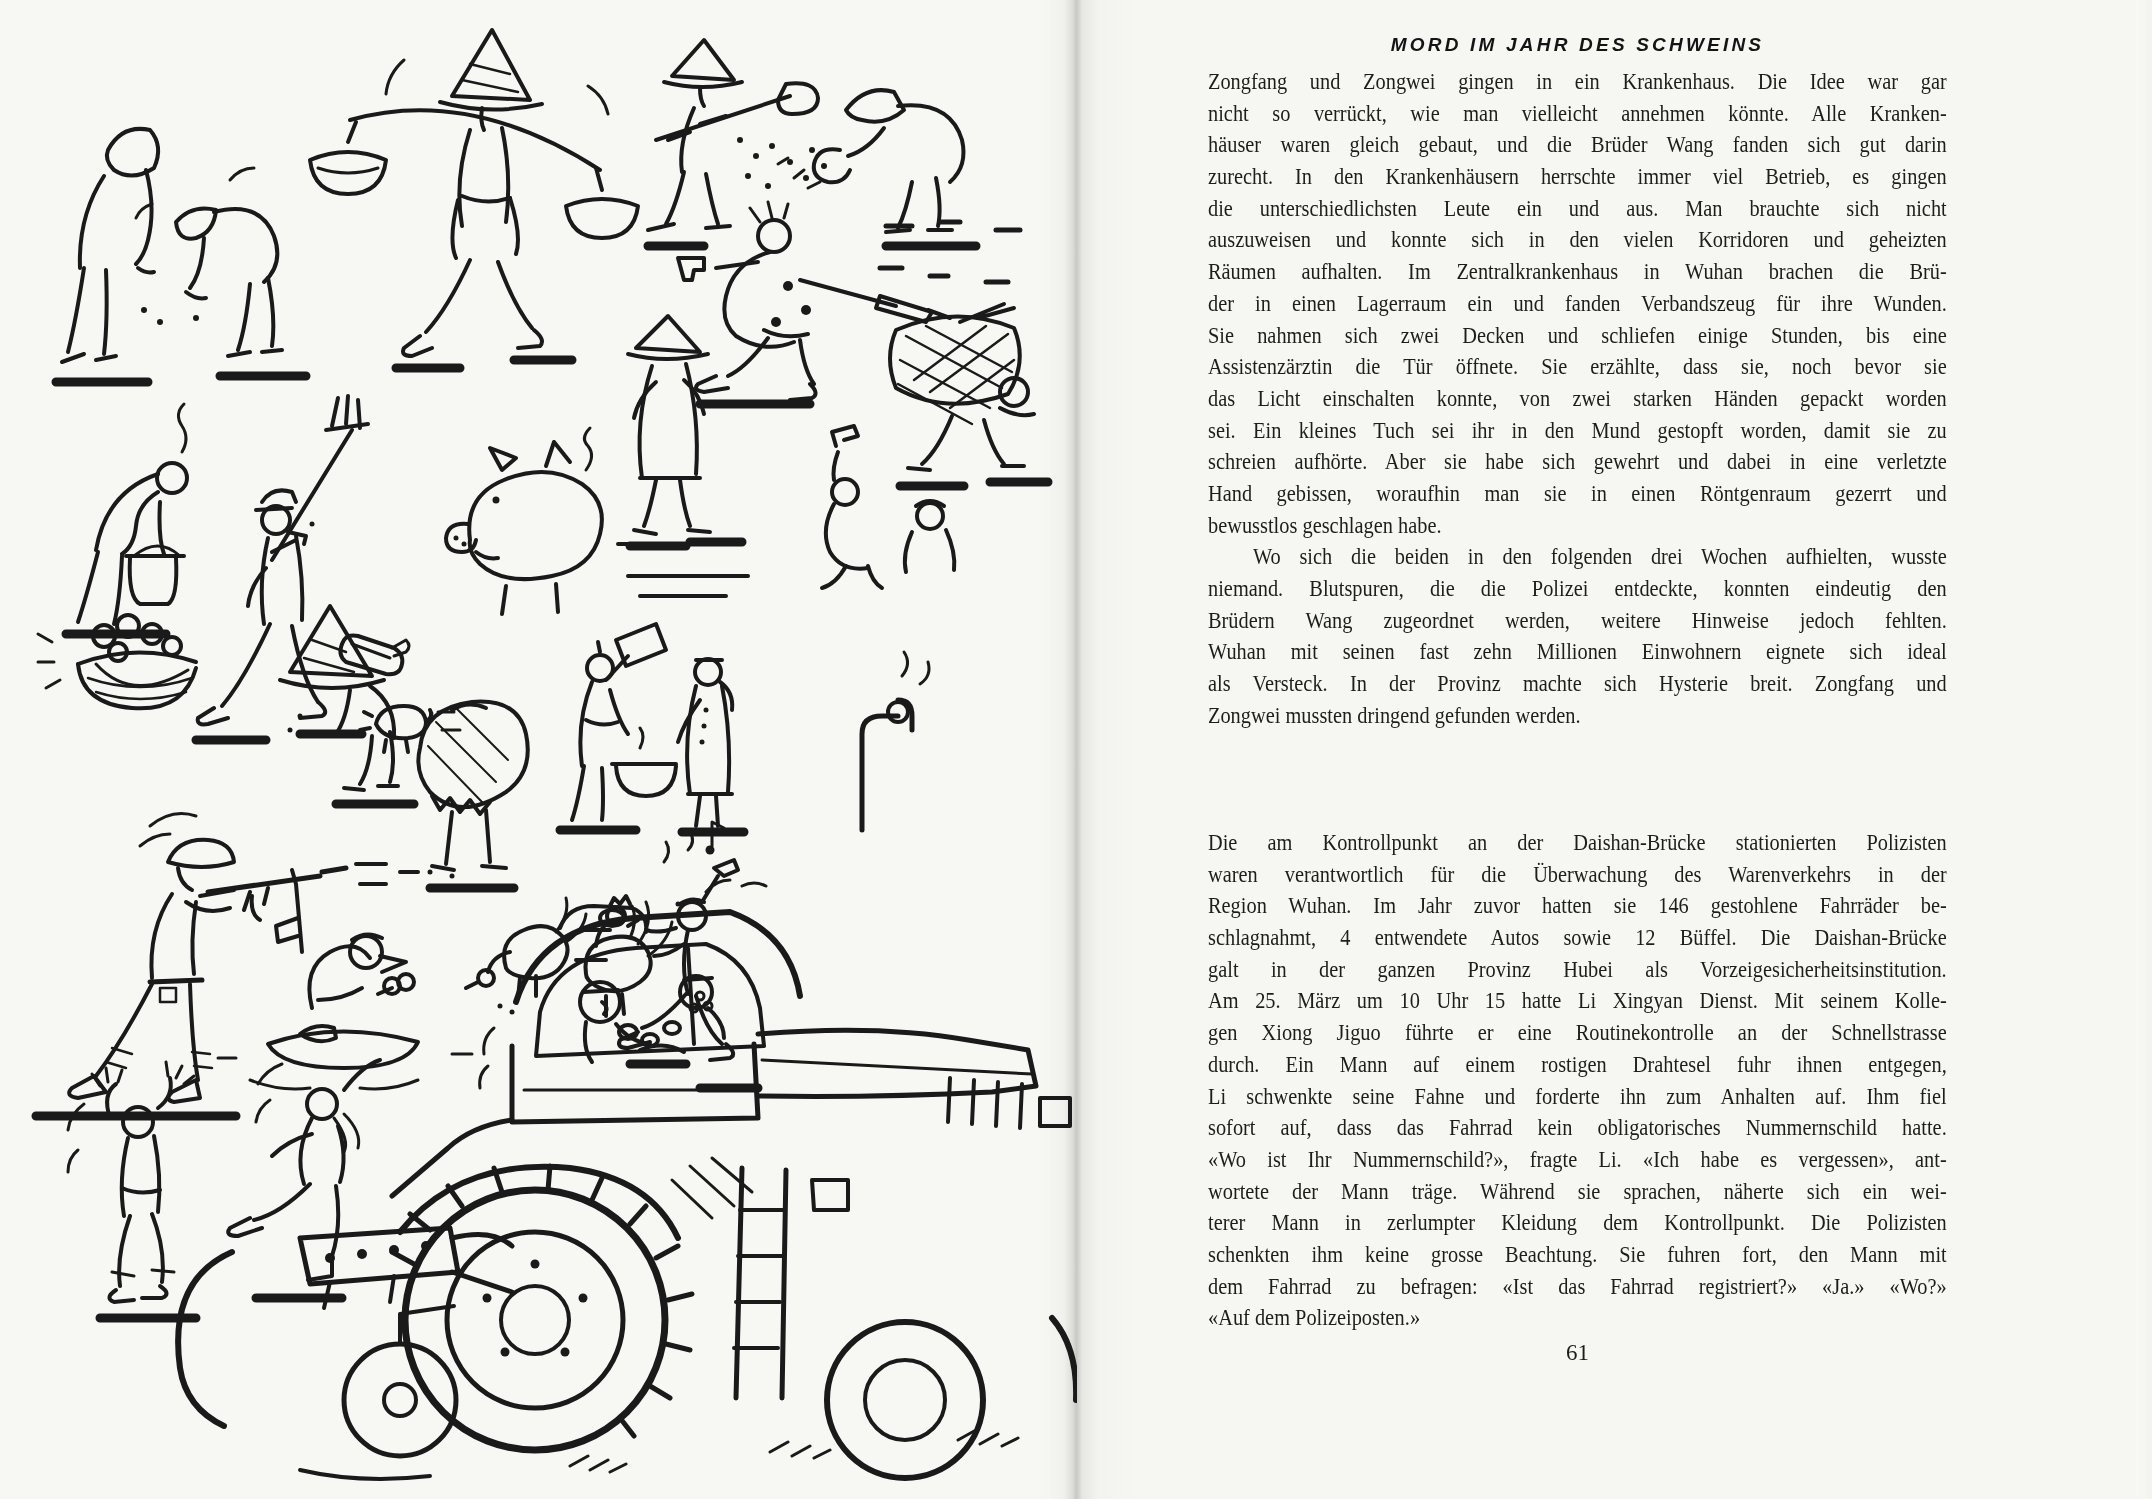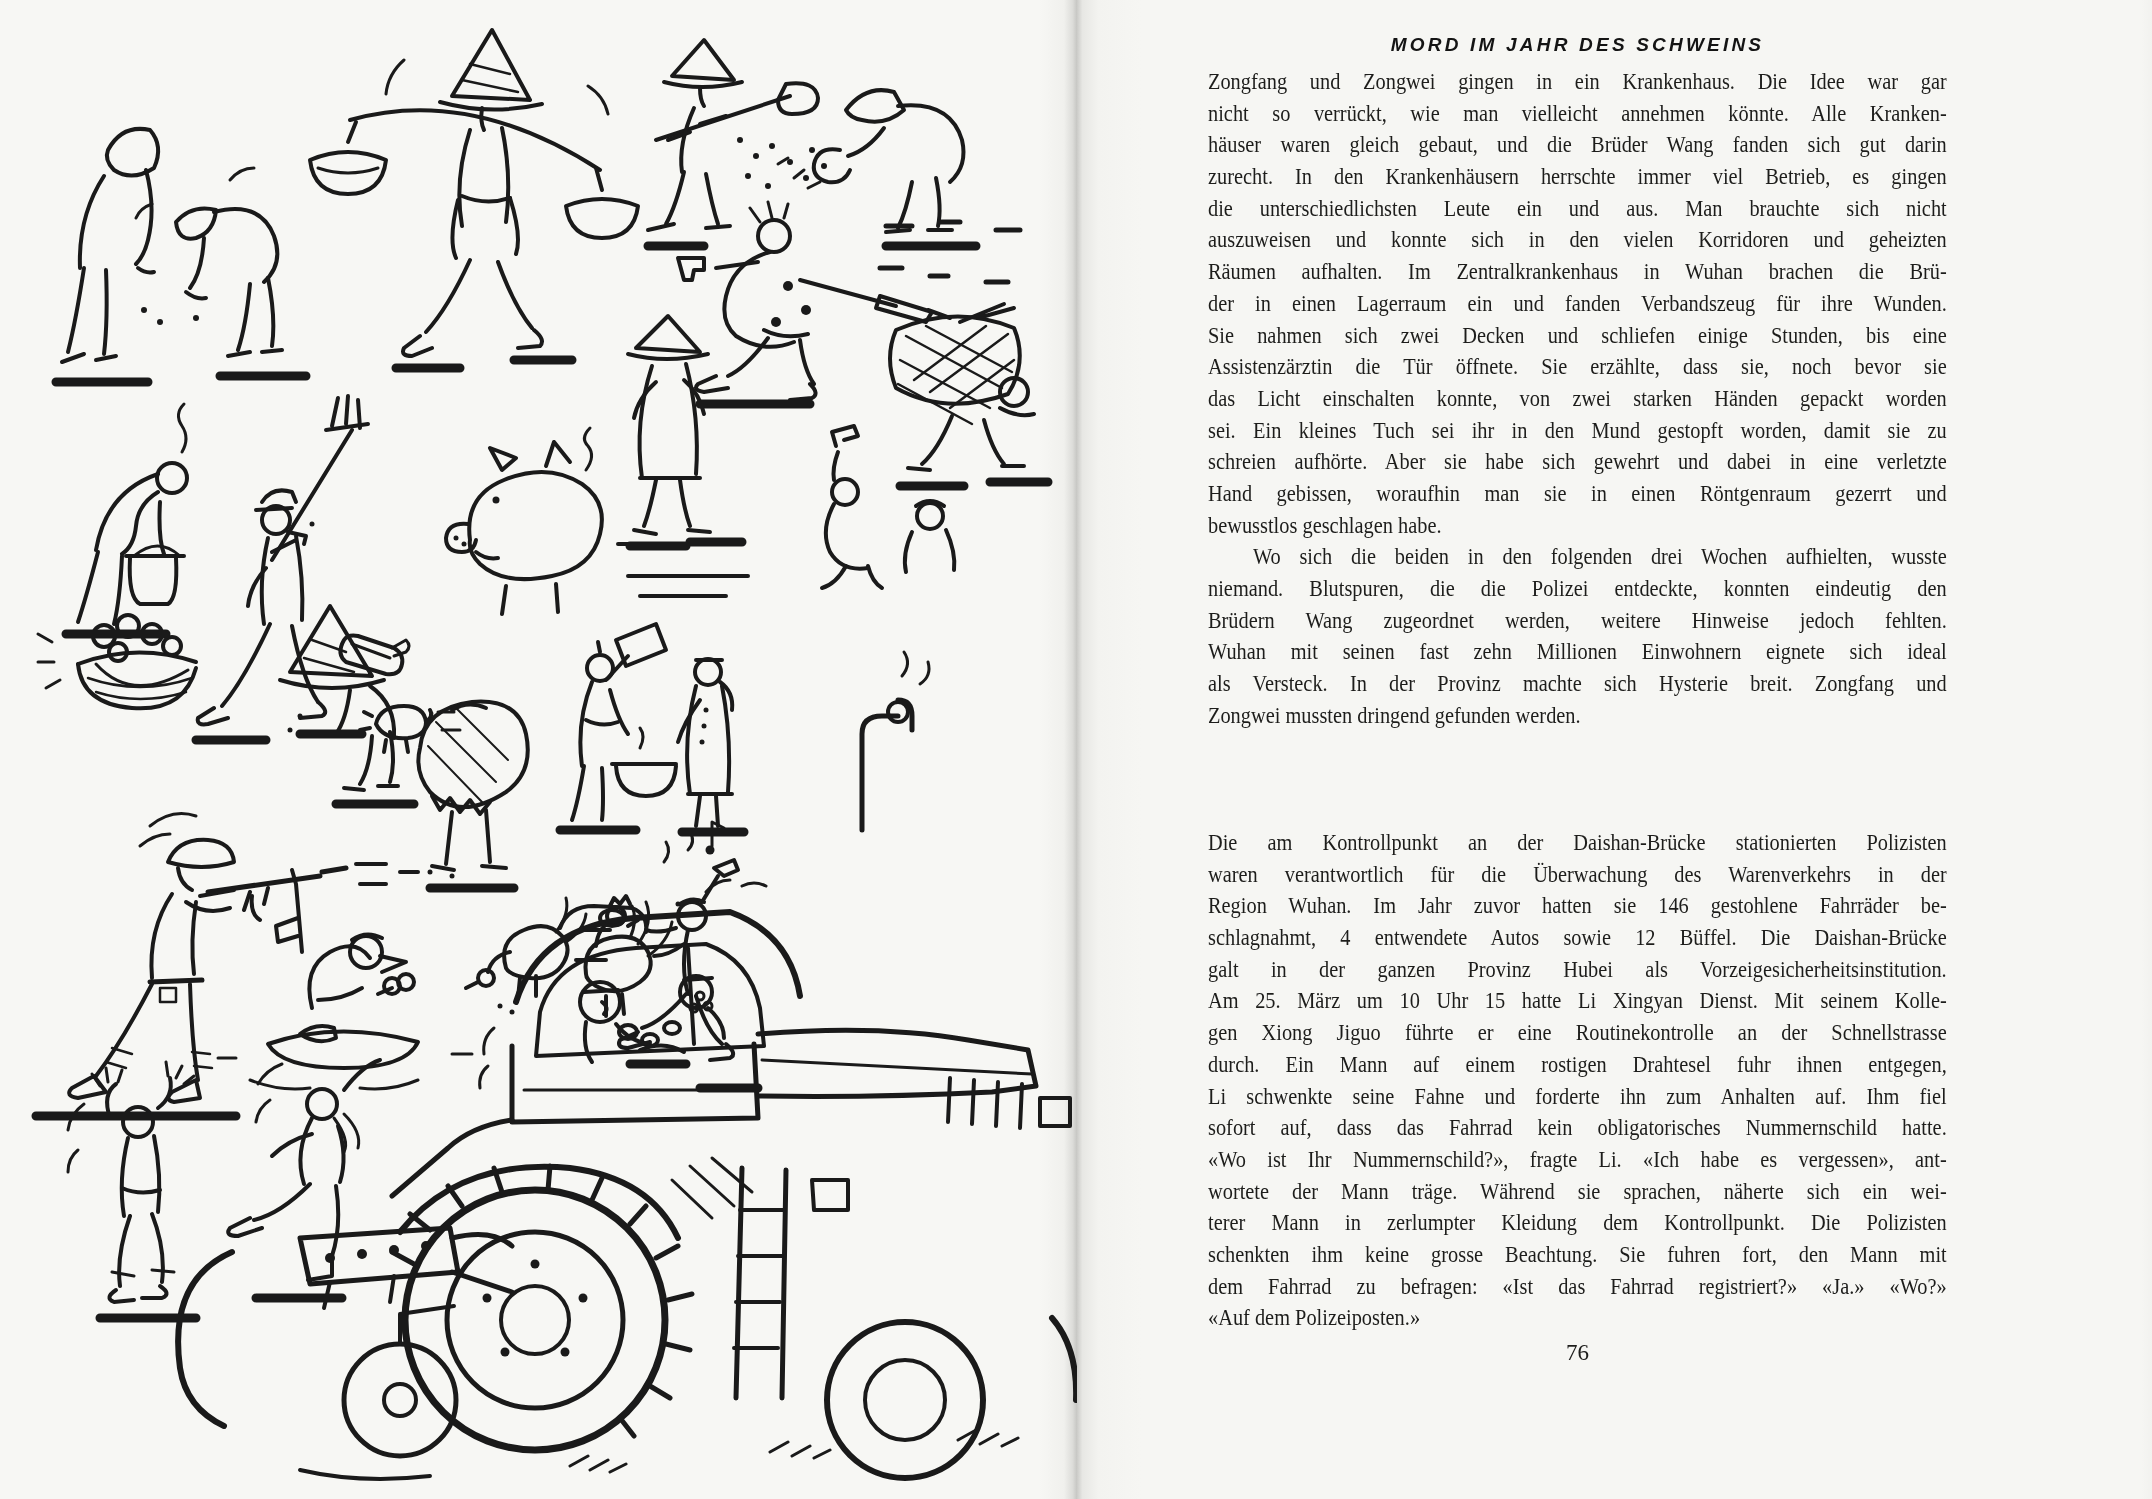--- a/index.html
+++ b/index.html
@@ -488,15 +488,15 @@
           <div class="line">sofort auf, dass das Fahrrad kein obligatorisches Nummernschild hatte.</div>
           <div class="line">«Wo ist Ihr Nummernschild?», fragte Li. «Ich habe es vergessen», ant-</div>
           <div class="line">wortete der Mann träge. Während sie sprachen, näherte sich ein wei-</div>
           <div class="line">terer Mann in zerlumpter Kleidung dem Kontrollpunkt. Die Polizisten</div>
           <div class="line">schenkten ihm keine grosse Beachtung. Sie fuhren fort, den Mann mit</div>
           <div class="line">dem Fahrrad zu befragen: «Ist das Fahrrad registriert?» «Ja.» «Wo?»</div>
           <div class="line last">«Auf dem Polizeiposten.»</div>
         </div>
     </div>
 
-    <div class="folio">76</div>
+    <div class="folio">61</div>
   </div>
 </div>
 
 </body></html>

